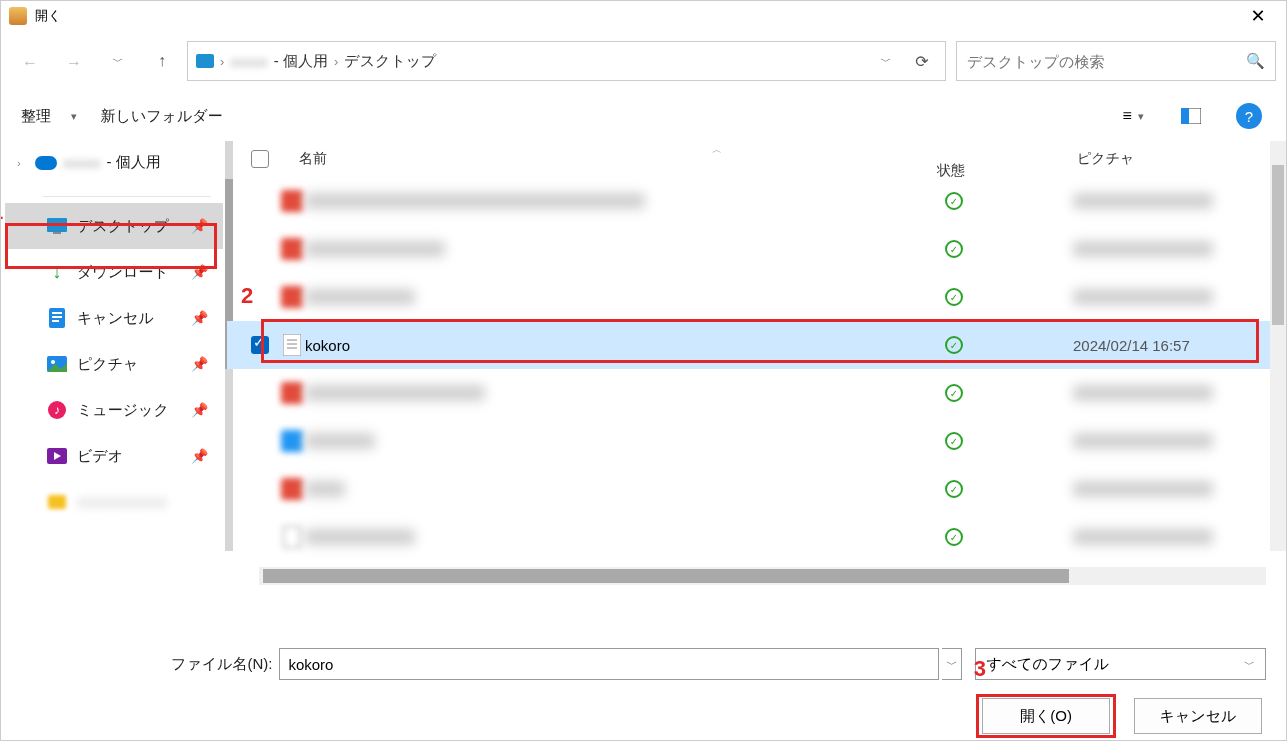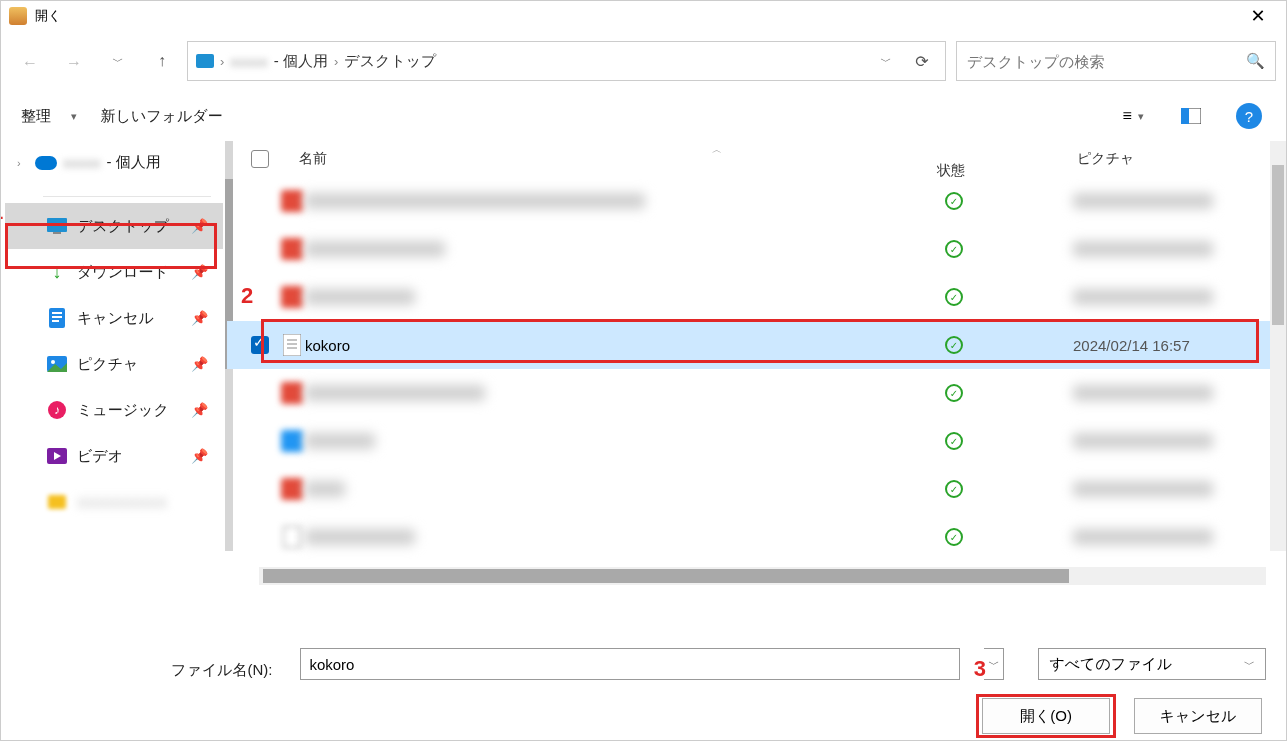--- a/index.html
+++ b/index.html
@@ -83,21 +83,21 @@
 .hscroll { height:18px; margin: 6px 20px 0 32px; background:#f0f0f0; position:relative; }
 .hscroll::before { content:""; position:absolute; left:4px; top:2px; width:80%; height:14px; background:#a9a9a9; }
 
 .fp-scroll { position:absolute; right:0; top:0; width:16px; height:410px; background:#f0f0f0; }
 .fp-scroll::before { content:""; position:absolute; top:24px; left:2px; width:12px; height:160px; background:#c0c0c0; }
 
 .callout { position:absolute; border:3px solid #e12727; pointer-events:none; }
 .call-label { position:absolute; color:#e12727; font-size:22px; font-weight:bold; }
 
 .footer { height:120px; padding: 28px 20px 16px 20px; }
-.fname-row { display:flex; align-items:flex-end; gap:24px; margin-bottom:18px; }
+.fname-row { display:flex; align-items:center; gap:3px; margin-bottom:18px; }
 .fname-label { font-size:15px; color:#222; margin-left:150px; margin-right:4px; }
 .fname-input { width:660px; height:32px; border:1px solid #999; padding:0 8px; font-size:15px; }
 .fname-combo-btn { width:20px; height:32px; border:1px solid #999; border-left:none; display:flex; align-items:center; justify-content:center; color:#555; font-size:11px; }
 .ftype { flex:1; height:32px; border:1px solid #999; display:flex; align-items:center; padding:0 10px; font-size:15px; justify-content:space-between; margin-left:10px; }
 .btn-row { display:flex; justify-content:flex-end; gap:24px; padding-right:4px; }
 .btn { width:128px; height:36px; border:1px solid #aaa; background:#fdfdfd; font-size:15px; cursor:pointer; }
 
 .icon-down { font-size:11px; color:#666; }
 </style>
 </head>

